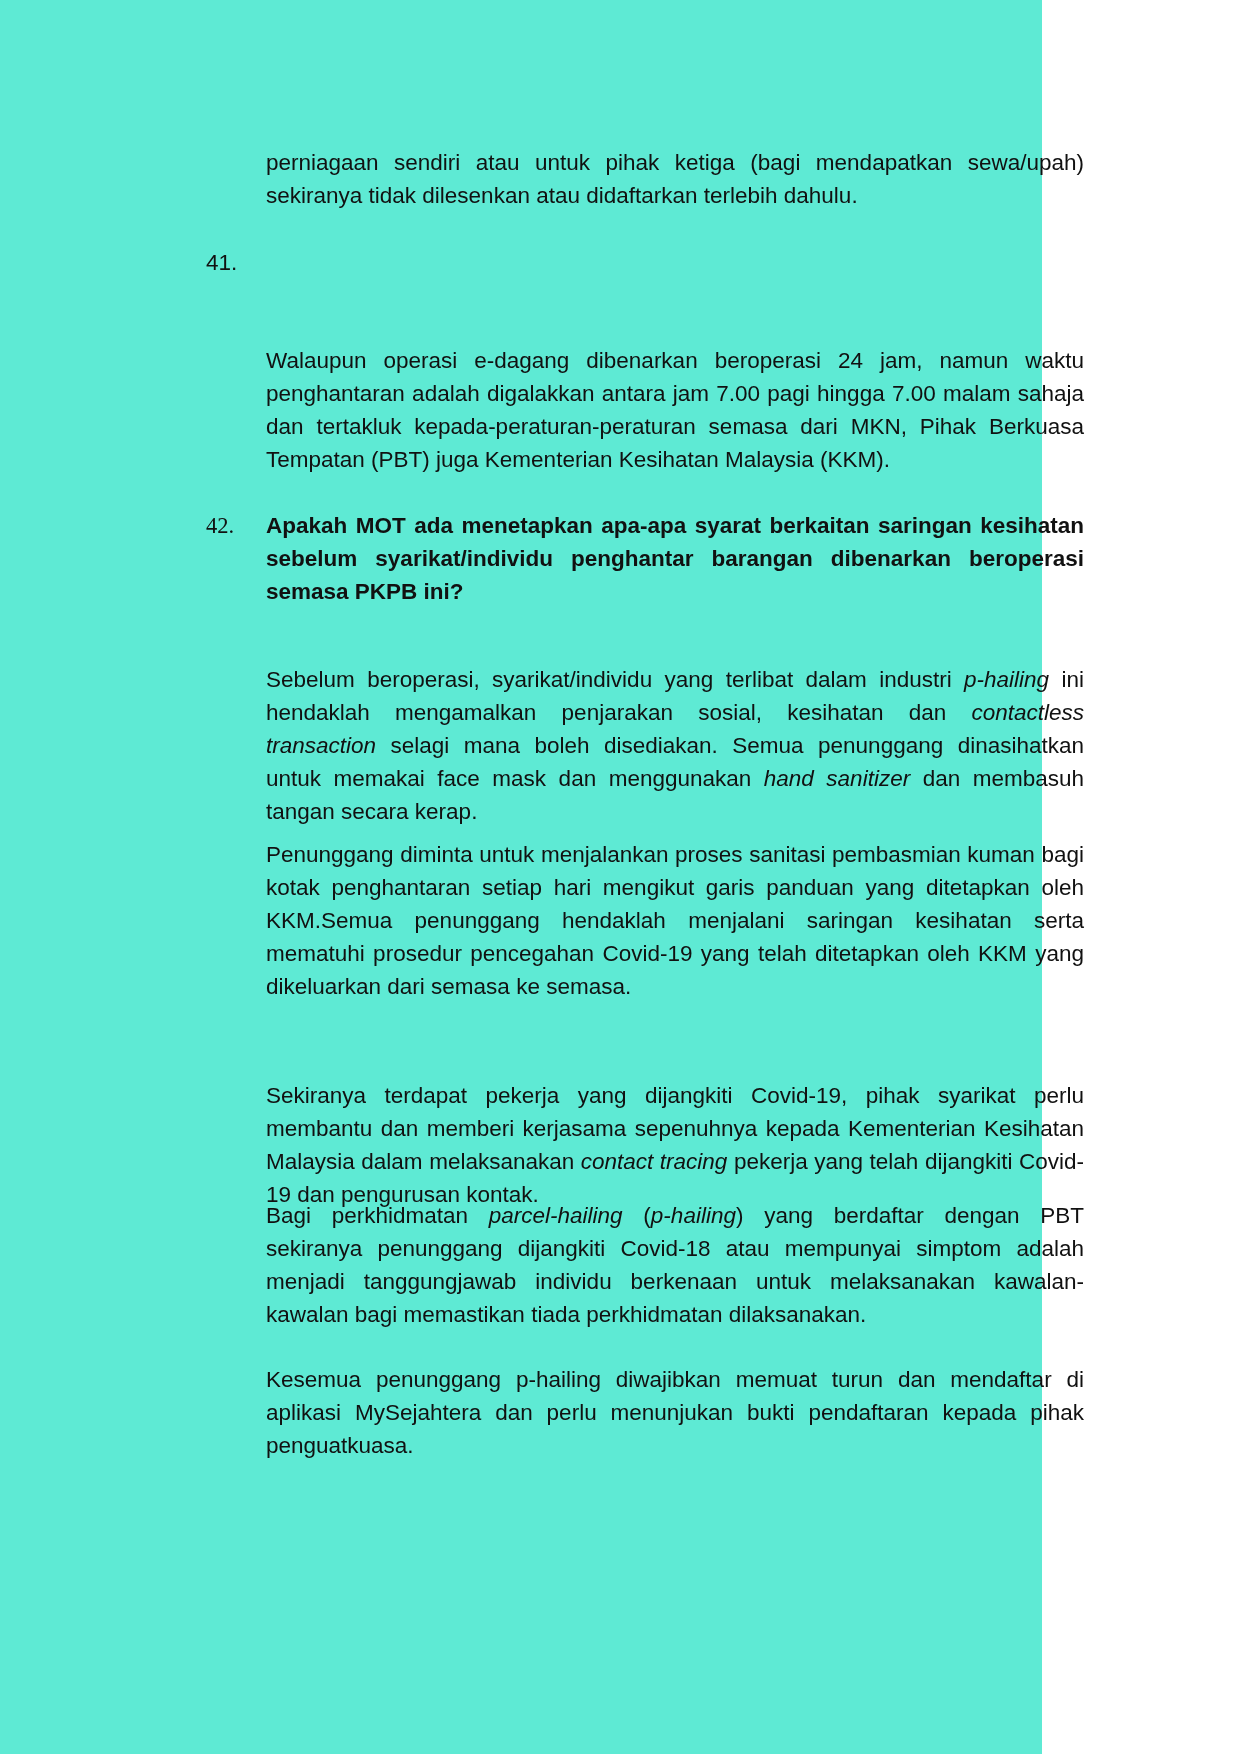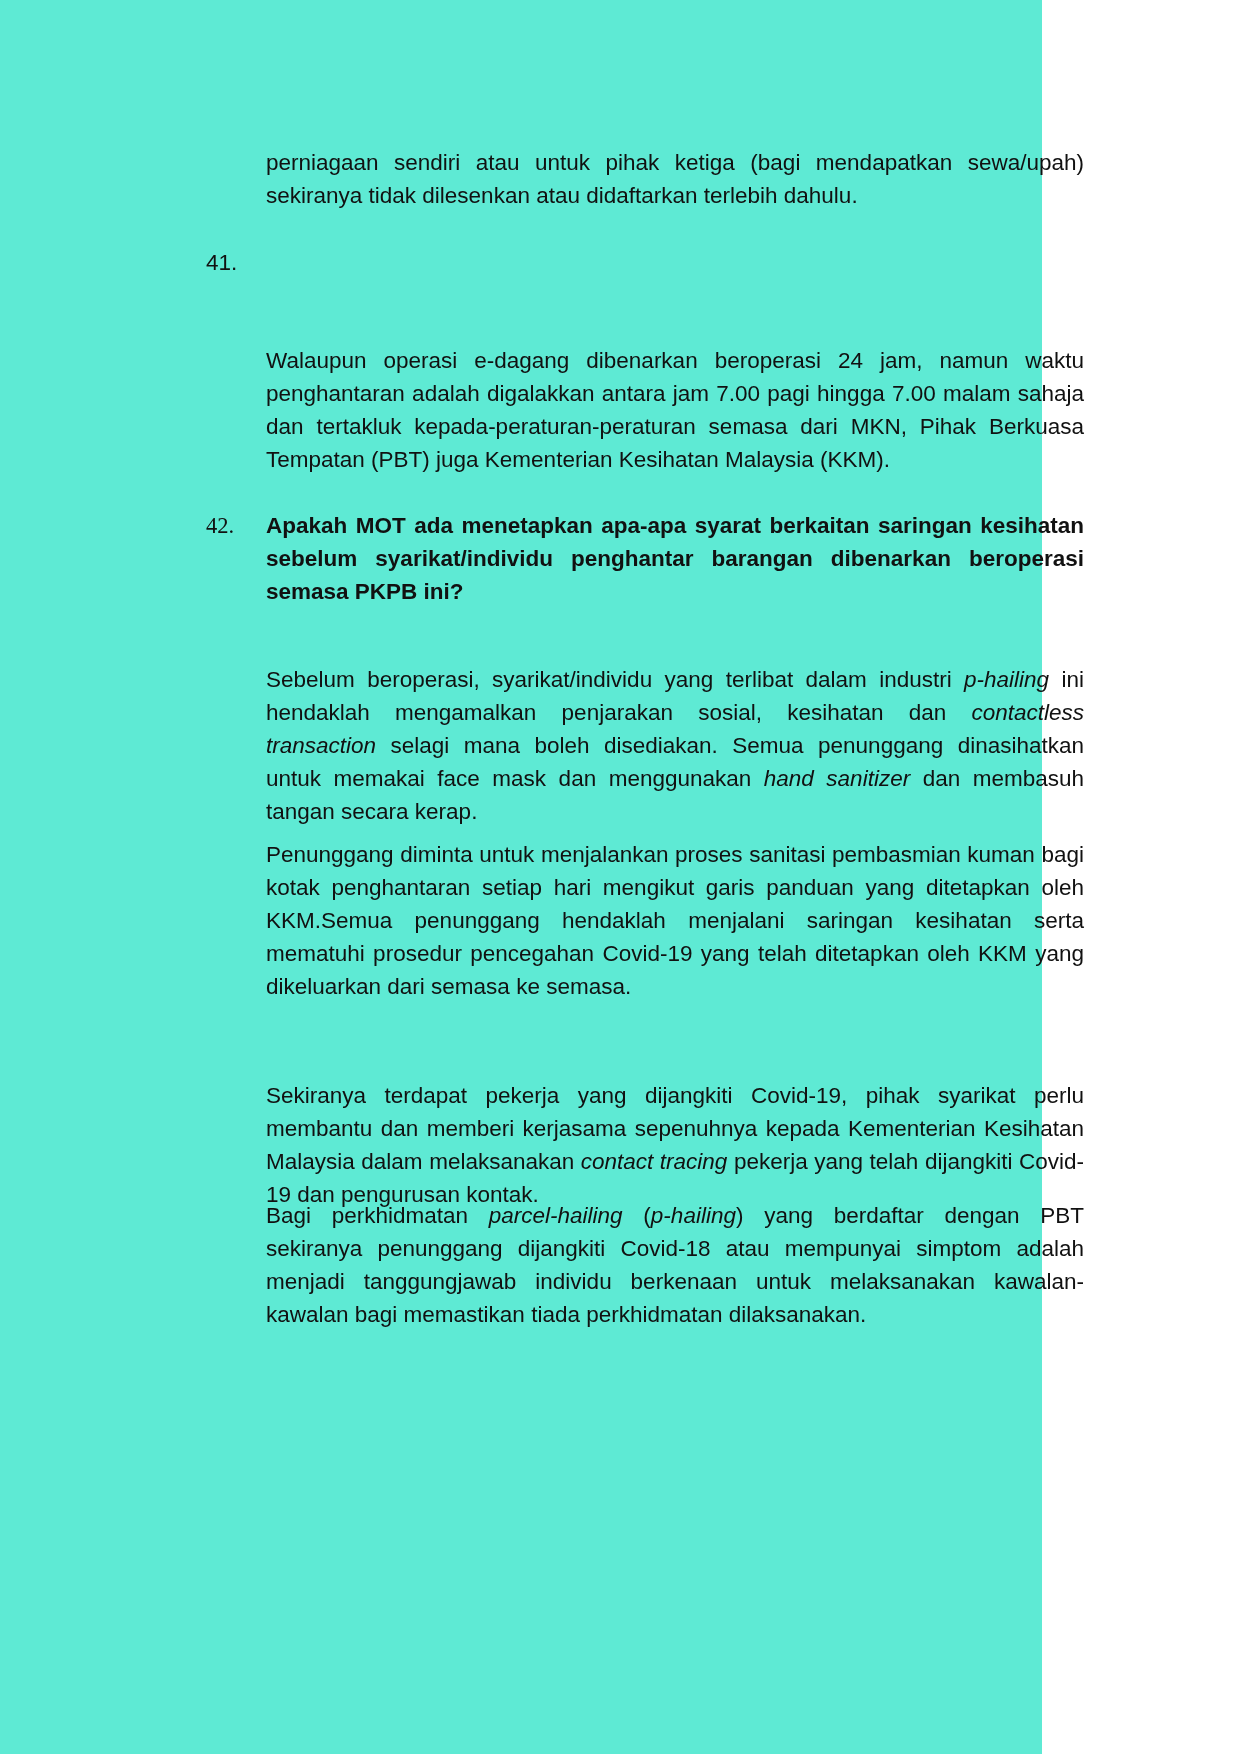--- a/index.html
+++ b/index.html
@@ -43,14 +43,17 @@
   </div>
 
   <div class="block" style="top:1035px;margin-top:44px;">
     <p><span>Sekiranya terdapat pekerja yang dijangkiti Covid-19, pihak syarikat perlu membantu dan memberi kerjasama sepenuhnya kepada Kementerian Kesihatan Malaysia dalam melaksanakan </span><em>contact tracing</em><span> pekerja yang telah dijangkiti Covid-19 dan pengurusan kontak.</span></p>
   </div>
 
   <div class="block" style="top:1199px;">
     <p><span>Bagi perkhidmatan </span><em>parcel-hailing</em><span> (</span><em>p-hailing</em><span>) yang berdaftar dengan PBT sekiranya penunggang dijangkiti Covid-18 atau mempunyai simptom adalah menjadi tanggungjawab individu berkenaan untuk melaksanakan kawalan-kawalan bagi memastikan tiada perkhidmatan dilaksanakan.</span></p>
   </div>
 
+  <div class="block" style="top:1363px;">
+    <p>Kesemua penunggang p-hailing diwajibkan memuat turun dan mendaftar di aplikasi MySejahtera dan perlu menunjukan bukti pendaftaran kepada pihak penguatkuasa.</p>
+  </div>
 
 </div>
 
 </body></html>

